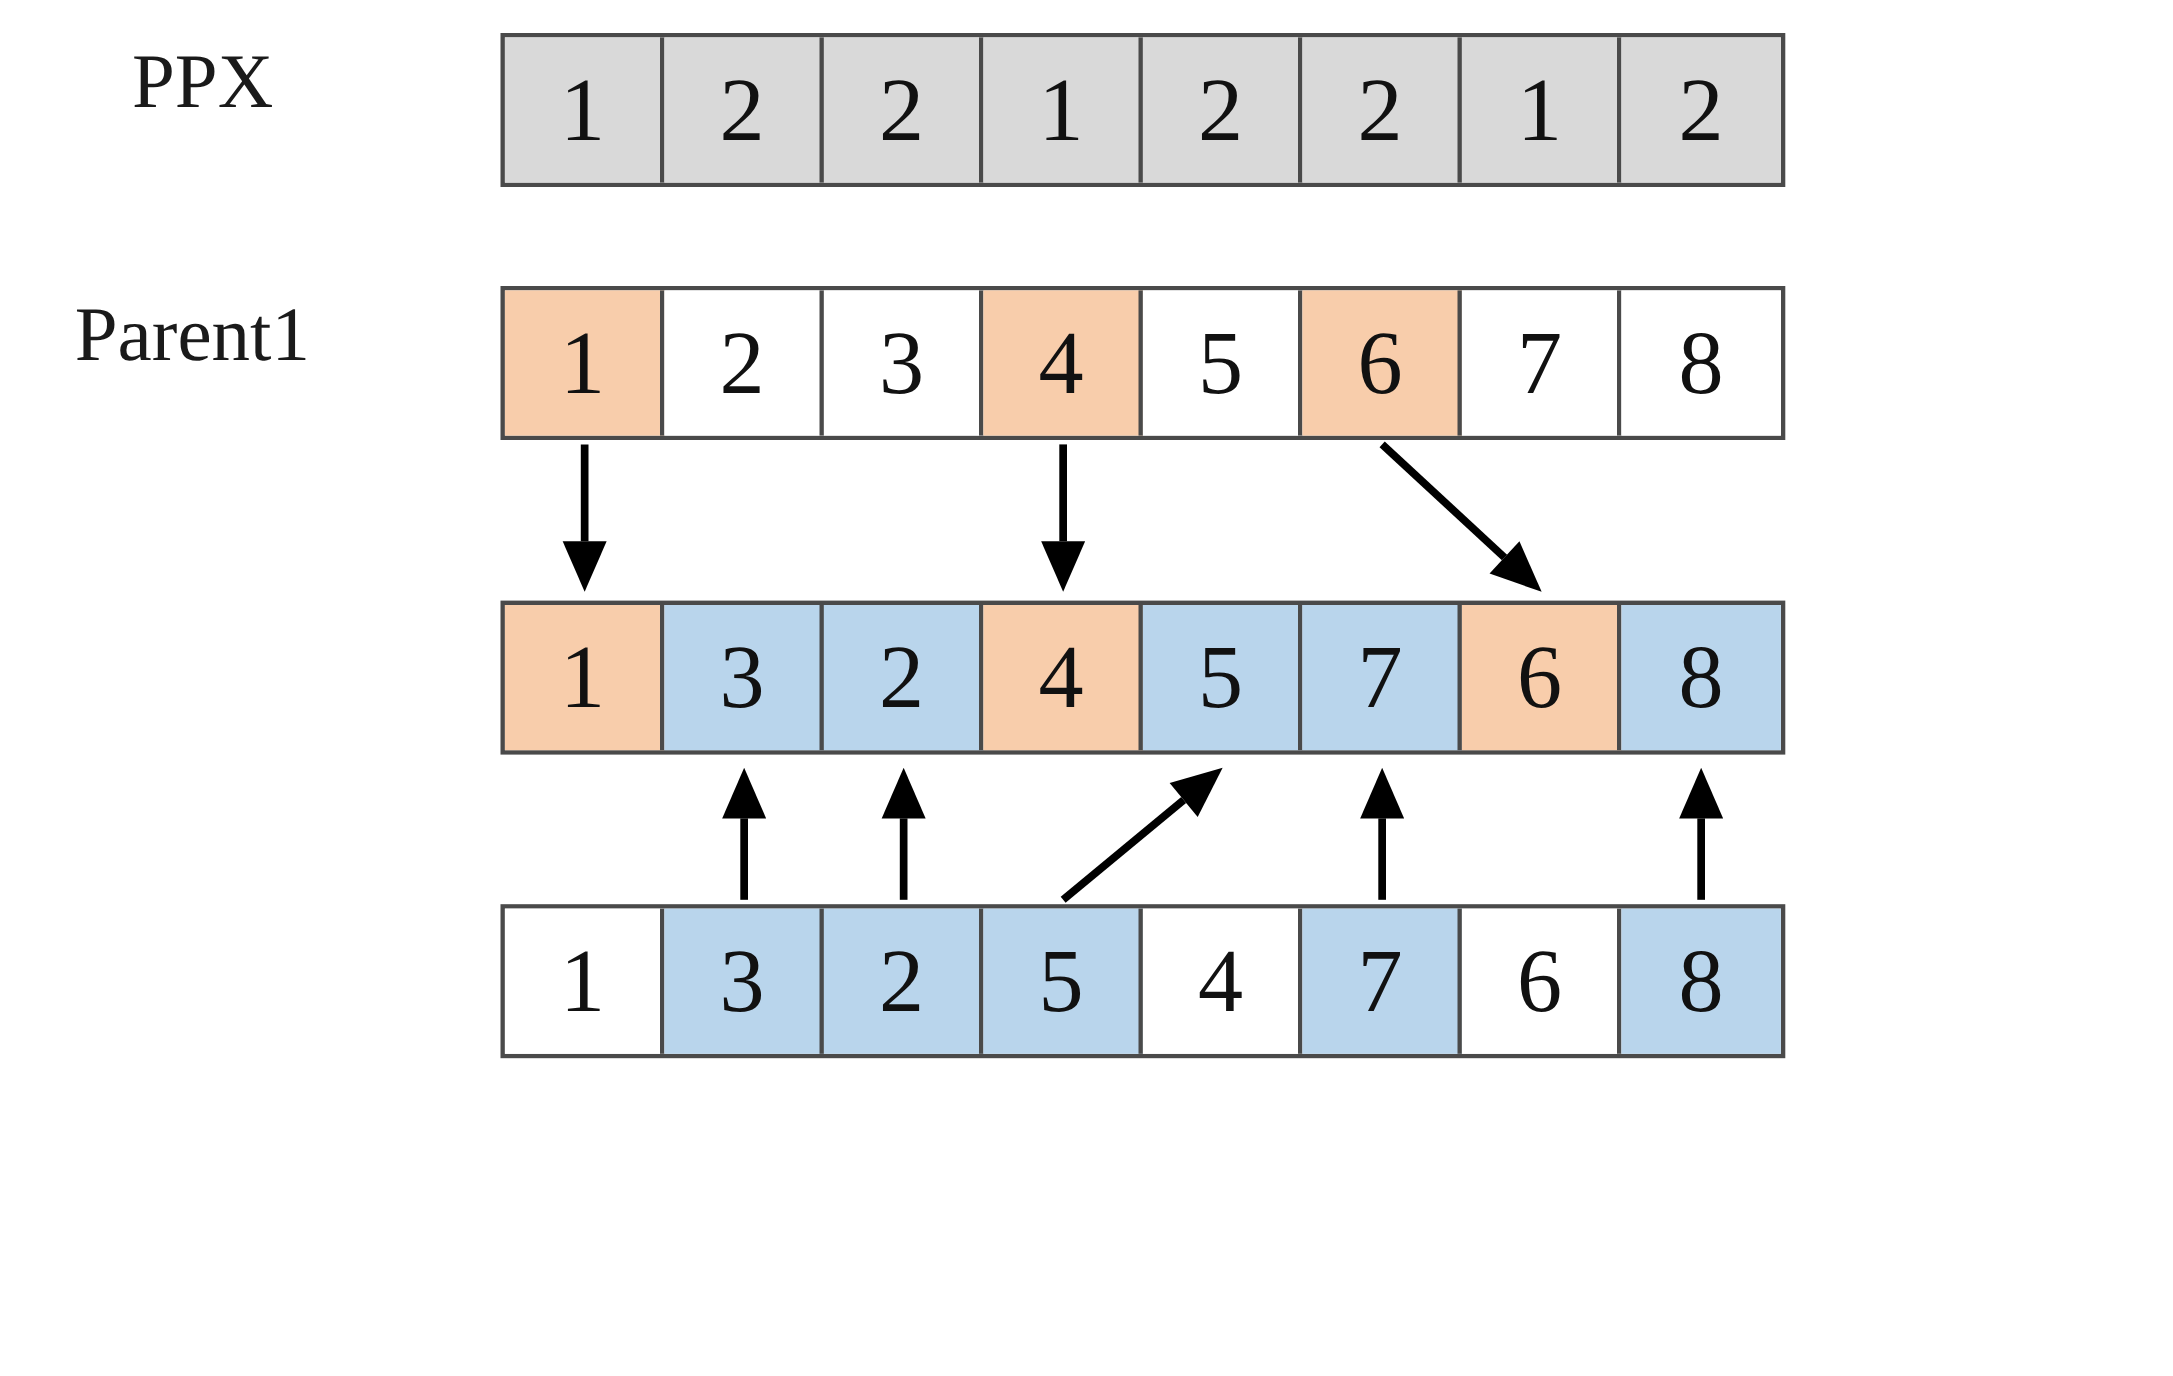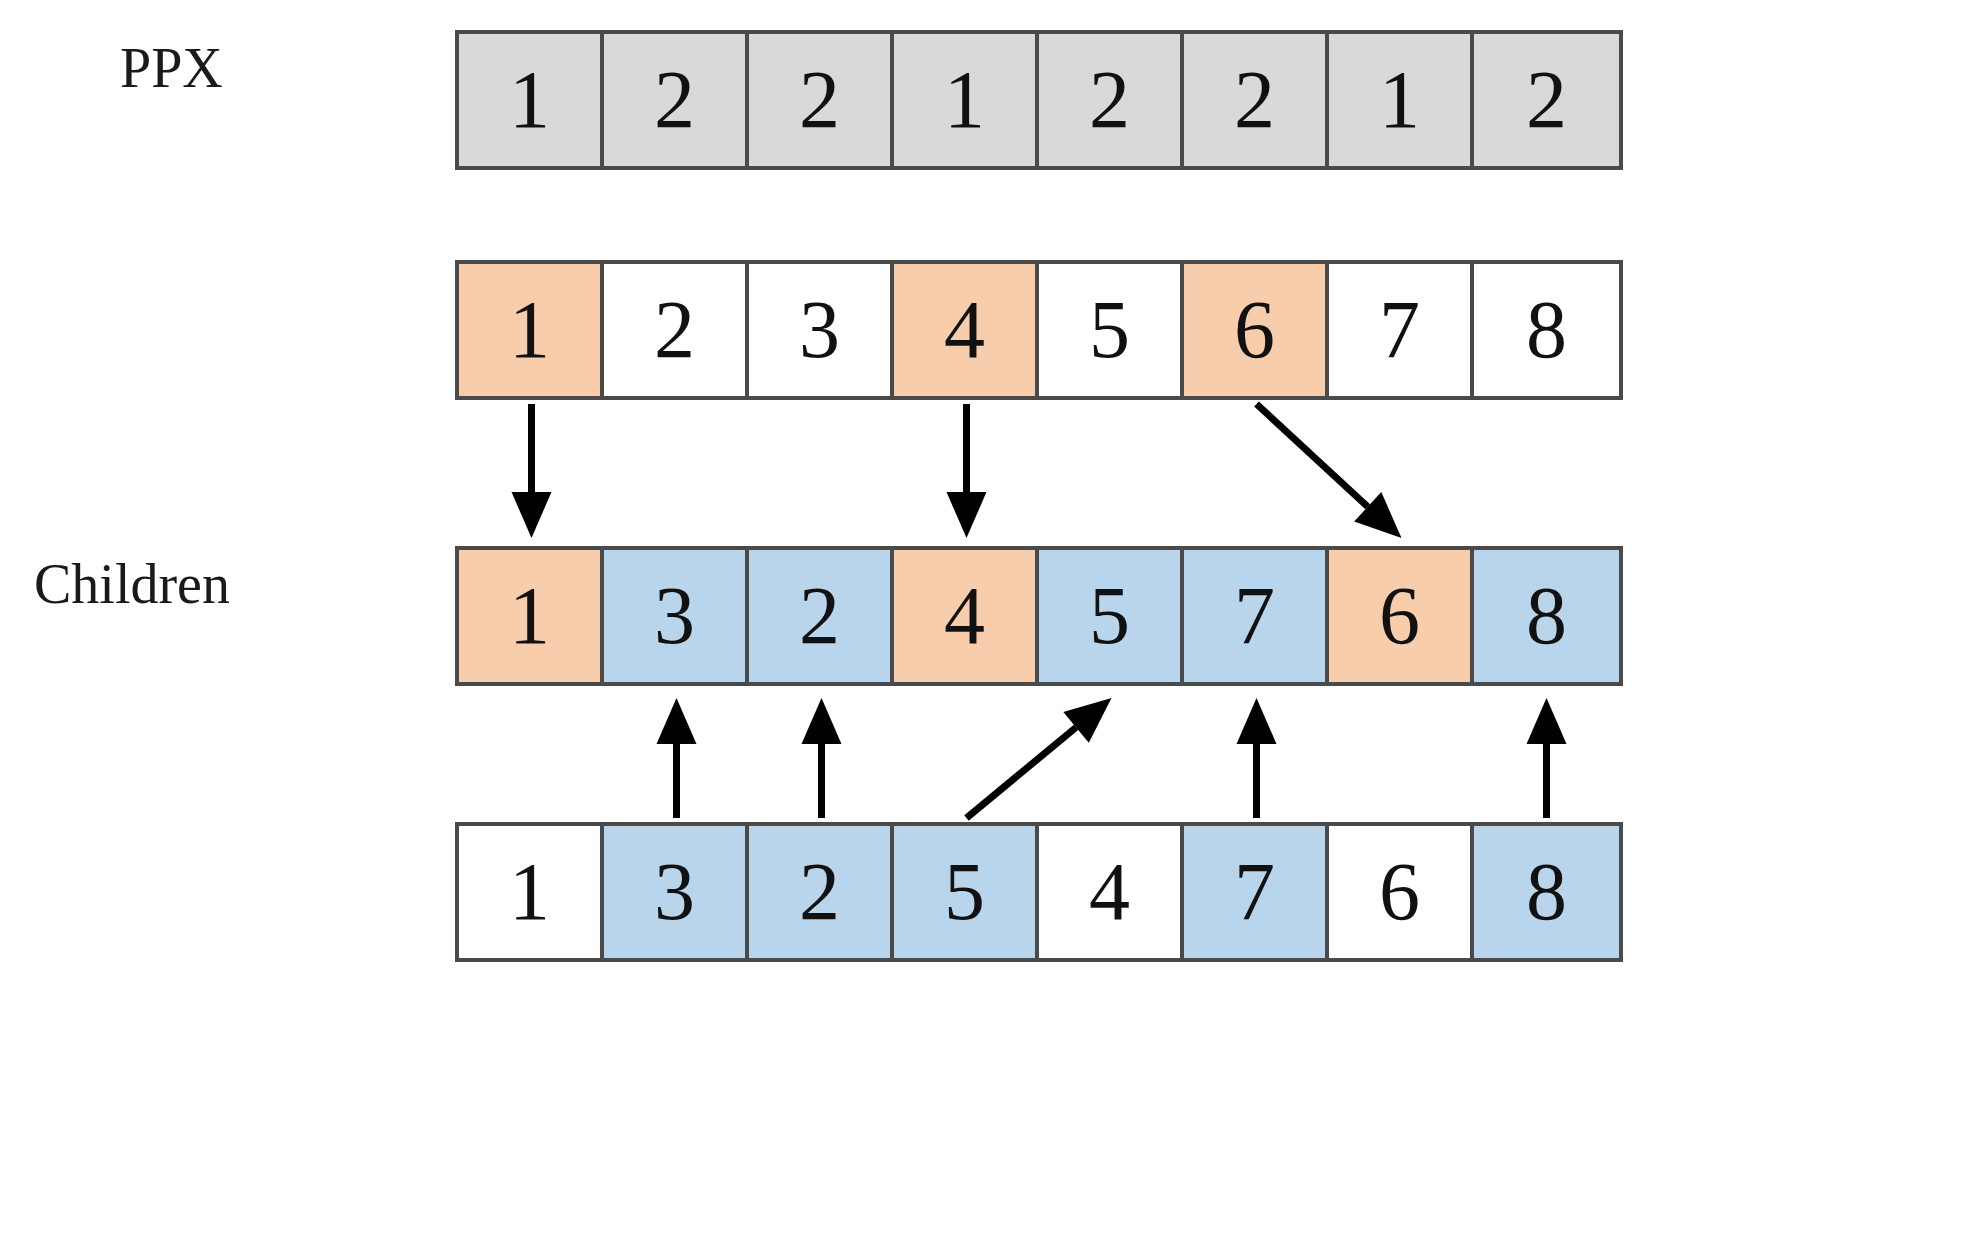--- a/index.html
+++ b/index.html
@@ -18,21 +18,21 @@
   #stage {
     position: relative;
     width: 1975px;
     height: 1251px;
   }
 
   
   .row-label {
     position: absolute;
     font-family: "Liberation Serif", "DejaVu Serif", serif;
-    font-size: 56px;
+    font-size: 70px;
     color: #1a1a1a;
     white-space: nowrap;
     text-align: left;
     line-height: 1;
   }
 
   
   .cell-row {
     position: absolute;
     display: flex;
@@ -81,32 +81,32 @@
       <div class="cell fill-grey">1</div>
       <div class="cell fill-grey">2</div>
       <div class="cell fill-grey">2</div>
       <div class="cell fill-grey">1</div>
       <div class="cell fill-grey">2</div>
       <div class="cell fill-grey">2</div>
       <div class="cell fill-grey">1</div>
       <div class="cell fill-grey">2</div>
     </div>
 
+  <div class="row-label" style="left:68px; top:270px;">Parent1</div>
   <div class="cell-row" id="row-parent1" style="left: 455px; top: 260px; height: 140px; width: 1168px;">
       <div class="cell fill-orange">1</div>
       <div class="cell fill-white">2</div>
       <div class="cell fill-white">3</div>
       <div class="cell fill-orange">4</div>
       <div class="cell fill-white">5</div>
       <div class="cell fill-orange">6</div>
       <div class="cell fill-white">7</div>
       <div class="cell fill-white">8</div>
     </div>
 
-  <div class="row-label" style="left:34px; top:556px;">Children</div>
   <div class="cell-row" id="row-children" style="left: 455px; top: 546px; height: 140px; width: 1168px;">
       <div class="cell fill-orange">1</div>
       <div class="cell fill-blue">3</div>
       <div class="cell fill-blue">2</div>
       <div class="cell fill-orange">4</div>
       <div class="cell fill-blue">5</div>
       <div class="cell fill-blue">7</div>
       <div class="cell fill-orange">6</div>
       <div class="cell fill-blue">8</div>
     </div>

